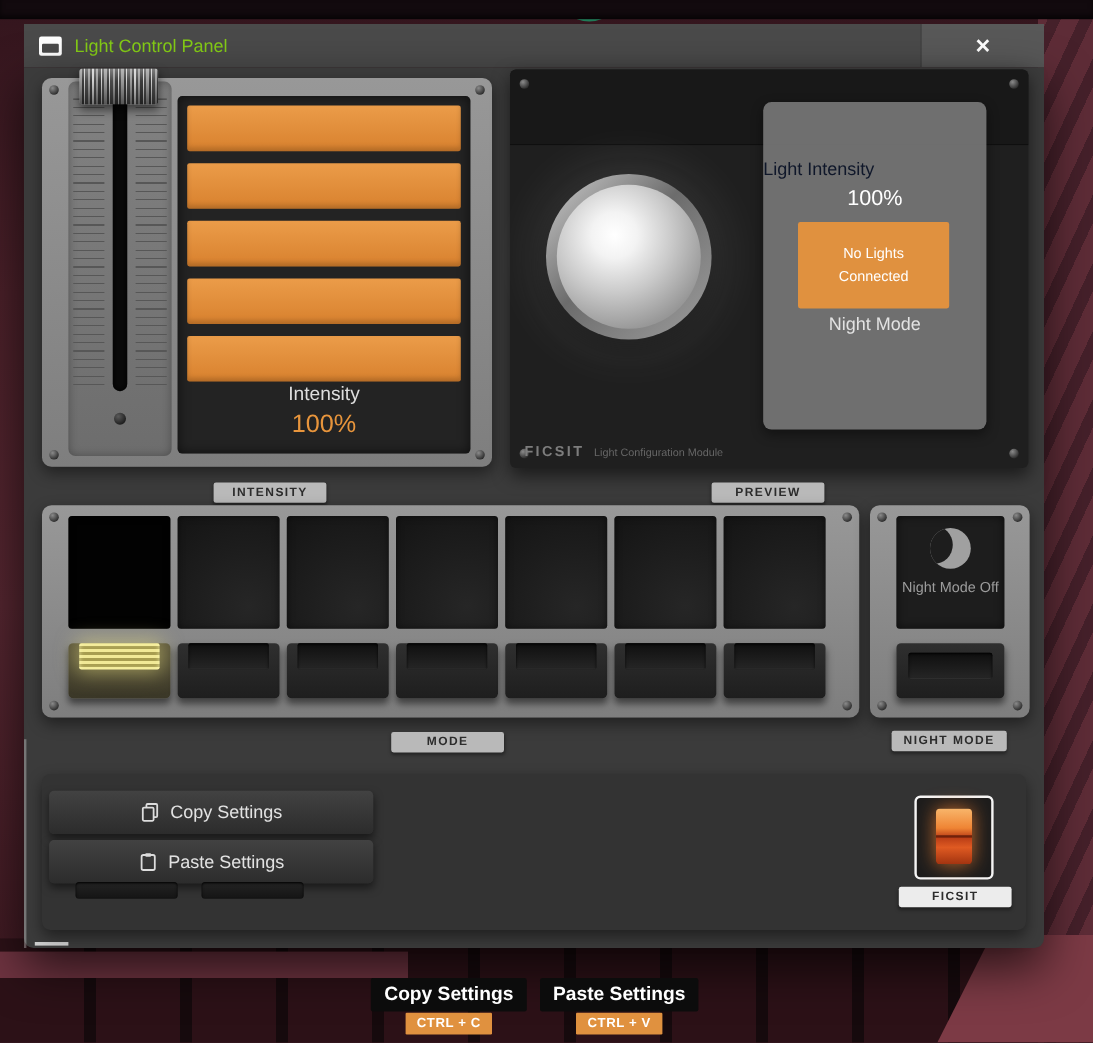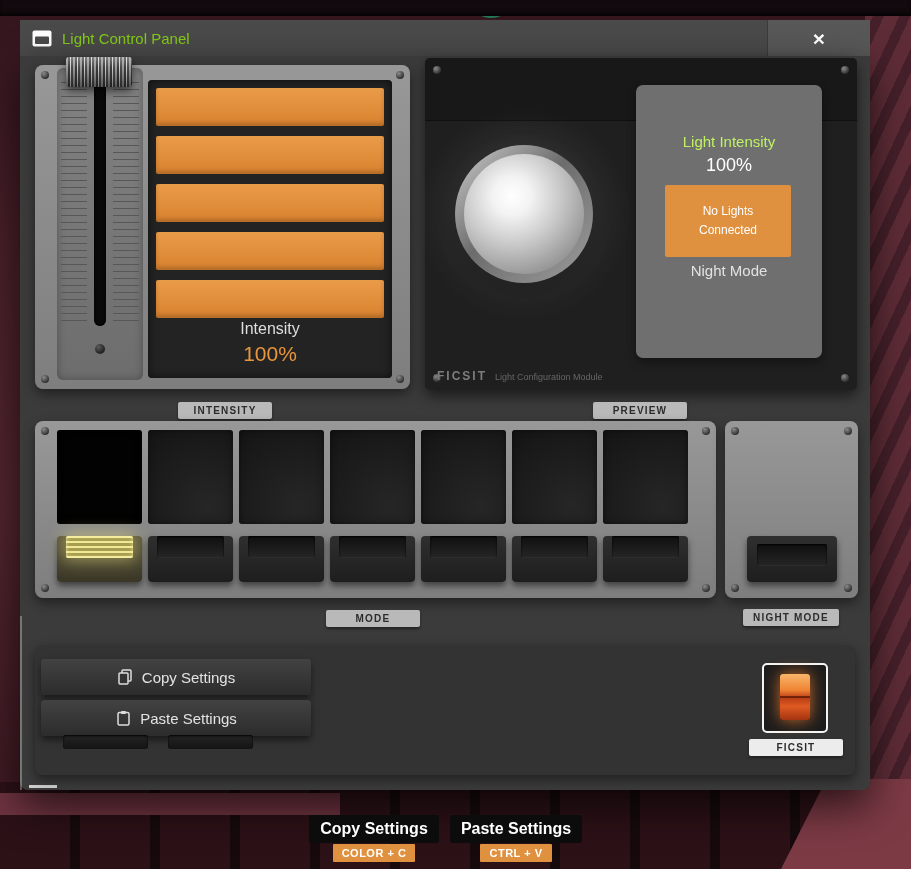--- a/index.html
+++ b/index.html
@@ -75,21 +75,21 @@
     border-radius:5px;box-shadow:0 6px 14px rgba(0,0,0,.55);}
   .preview-topstrip{position:absolute;left:0;top:0;width:100%;height:62px;background:#181818;
     border-bottom:1px solid #0f0f0f;border-radius:5px 5px 0 0;}
   .orb{position:absolute;left:30px;top:87px;width:138px;height:138px;border-radius:50%;
     background:linear-gradient(135deg,#cdcdcd,#6c6c6c 45%,#9d9d9d);
     box-shadow:0 0 48px rgba(255,255,255,.17),0 7px 18px rgba(0,0,0,.5);}
   .orb-inner{position:absolute;left:9px;top:9px;width:120px;height:120px;border-radius:50%;
     background:radial-gradient(circle at 40% 35%,#ffffff 0%,#f3f3f3 18%,#cacaca 45%,#989898 75%,#7e7e7e 100%);}
   .pv-info{position:absolute;left:211px;top:27px;width:186px;height:273px;background:rgba(116,116,116,.95);
     border-radius:7px;box-shadow:0 4px 10px rgba(0,0,0,.4);}
-  .pv-li-label{position:absolute;left:0;top:48px;width:100%;text-align:center;color:#bef264;font-size:15px;}
+  .pv-li-label{position:absolute;left:0;top:48px;width:100%;text-align:left;color:#0f172a;font-size:15px;}
   .pv-li-value{position:absolute;left:0;top:70px;width:100%;text-align:center;color:#ffffff;font-size:18px;}
   .pv-status{position:absolute;left:29px;top:100px;width:126px;height:72px;background:#e0913f;border-radius:2px;
     display:flex;align-items:center;justify-content:center;text-align:center;color:#ffffff;font-size:12px;
     line-height:1.55;padding:0 14px;box-sizing:border-box;}
   .pv-nm-label{position:absolute;left:0;top:177px;width:100%;text-align:center;color:#e2e2e2;font-size:15px;}
   .pv-nm-value{position:absolute;left:0;top:199px;width:100%;text-align:center;color:#ffffff;font-size:19px;}
   .pv-brand{position:absolute;left:12px;top:311px;display:flex;align-items:baseline;}
   .brand-name{color:#7d7d7d;font-size:12px;font-weight:bold;letter-spacing:2px;}
   .brand-sub{color:#666666;font-size:9px;margin-left:8px;}
 
@@ -286,20 +286,24 @@
       </div>
     </div>
     <div class="tag" style="left:306px;top:554px;">MODE</div>
 
     <div class="gray-frame night-panel">
       <div class="screw" style="left:6px;top:6px;"></div>
       <div class="screw" style="right:6px;top:6px;"></div>
       <div class="screw" style="left:6px;bottom:6px;"></div>
       <div class="screw" style="right:6px;bottom:6px;"></div>
 
+      <div class="night-swatch">
+        <div class="moon"></div>
+        <div class="night-swatch-label">Night Mode Off</div>
+      </div>
       <div class="night-btn">
         <div class="cbtn-slot"></div>
       </div>
     </div>
     <div class="tag" style="left:723px;top:553px;">NIGHT MODE</div>
 
     <div class="footer-panel">
       <div class="action-btn copy-btn">
         <span class="ic">
           <svg width="16" height="16" viewBox="0 0 16 16">
@@ -323,20 +327,20 @@
 
       <div class="standby-box">
         <div class="rocker"></div>
       </div>
       <div class="tag light" style="left:714px;top:94px;">FICSIT</div>
     </div>
   </div>
 
   <div class="hint hint-copy">
     <div class="hint-label">Copy Settings</div>
-    <div class="hint-keys">COLOR + C</div>
+    <div class="hint-keys">CTRL + C</div>
   </div>
   <div class="hint hint-paste">
     <div class="hint-label">Paste Settings</div>
     <div class="hint-keys">CTRL + V</div>
   </div>
 
 </div>
 
 </body></html>

